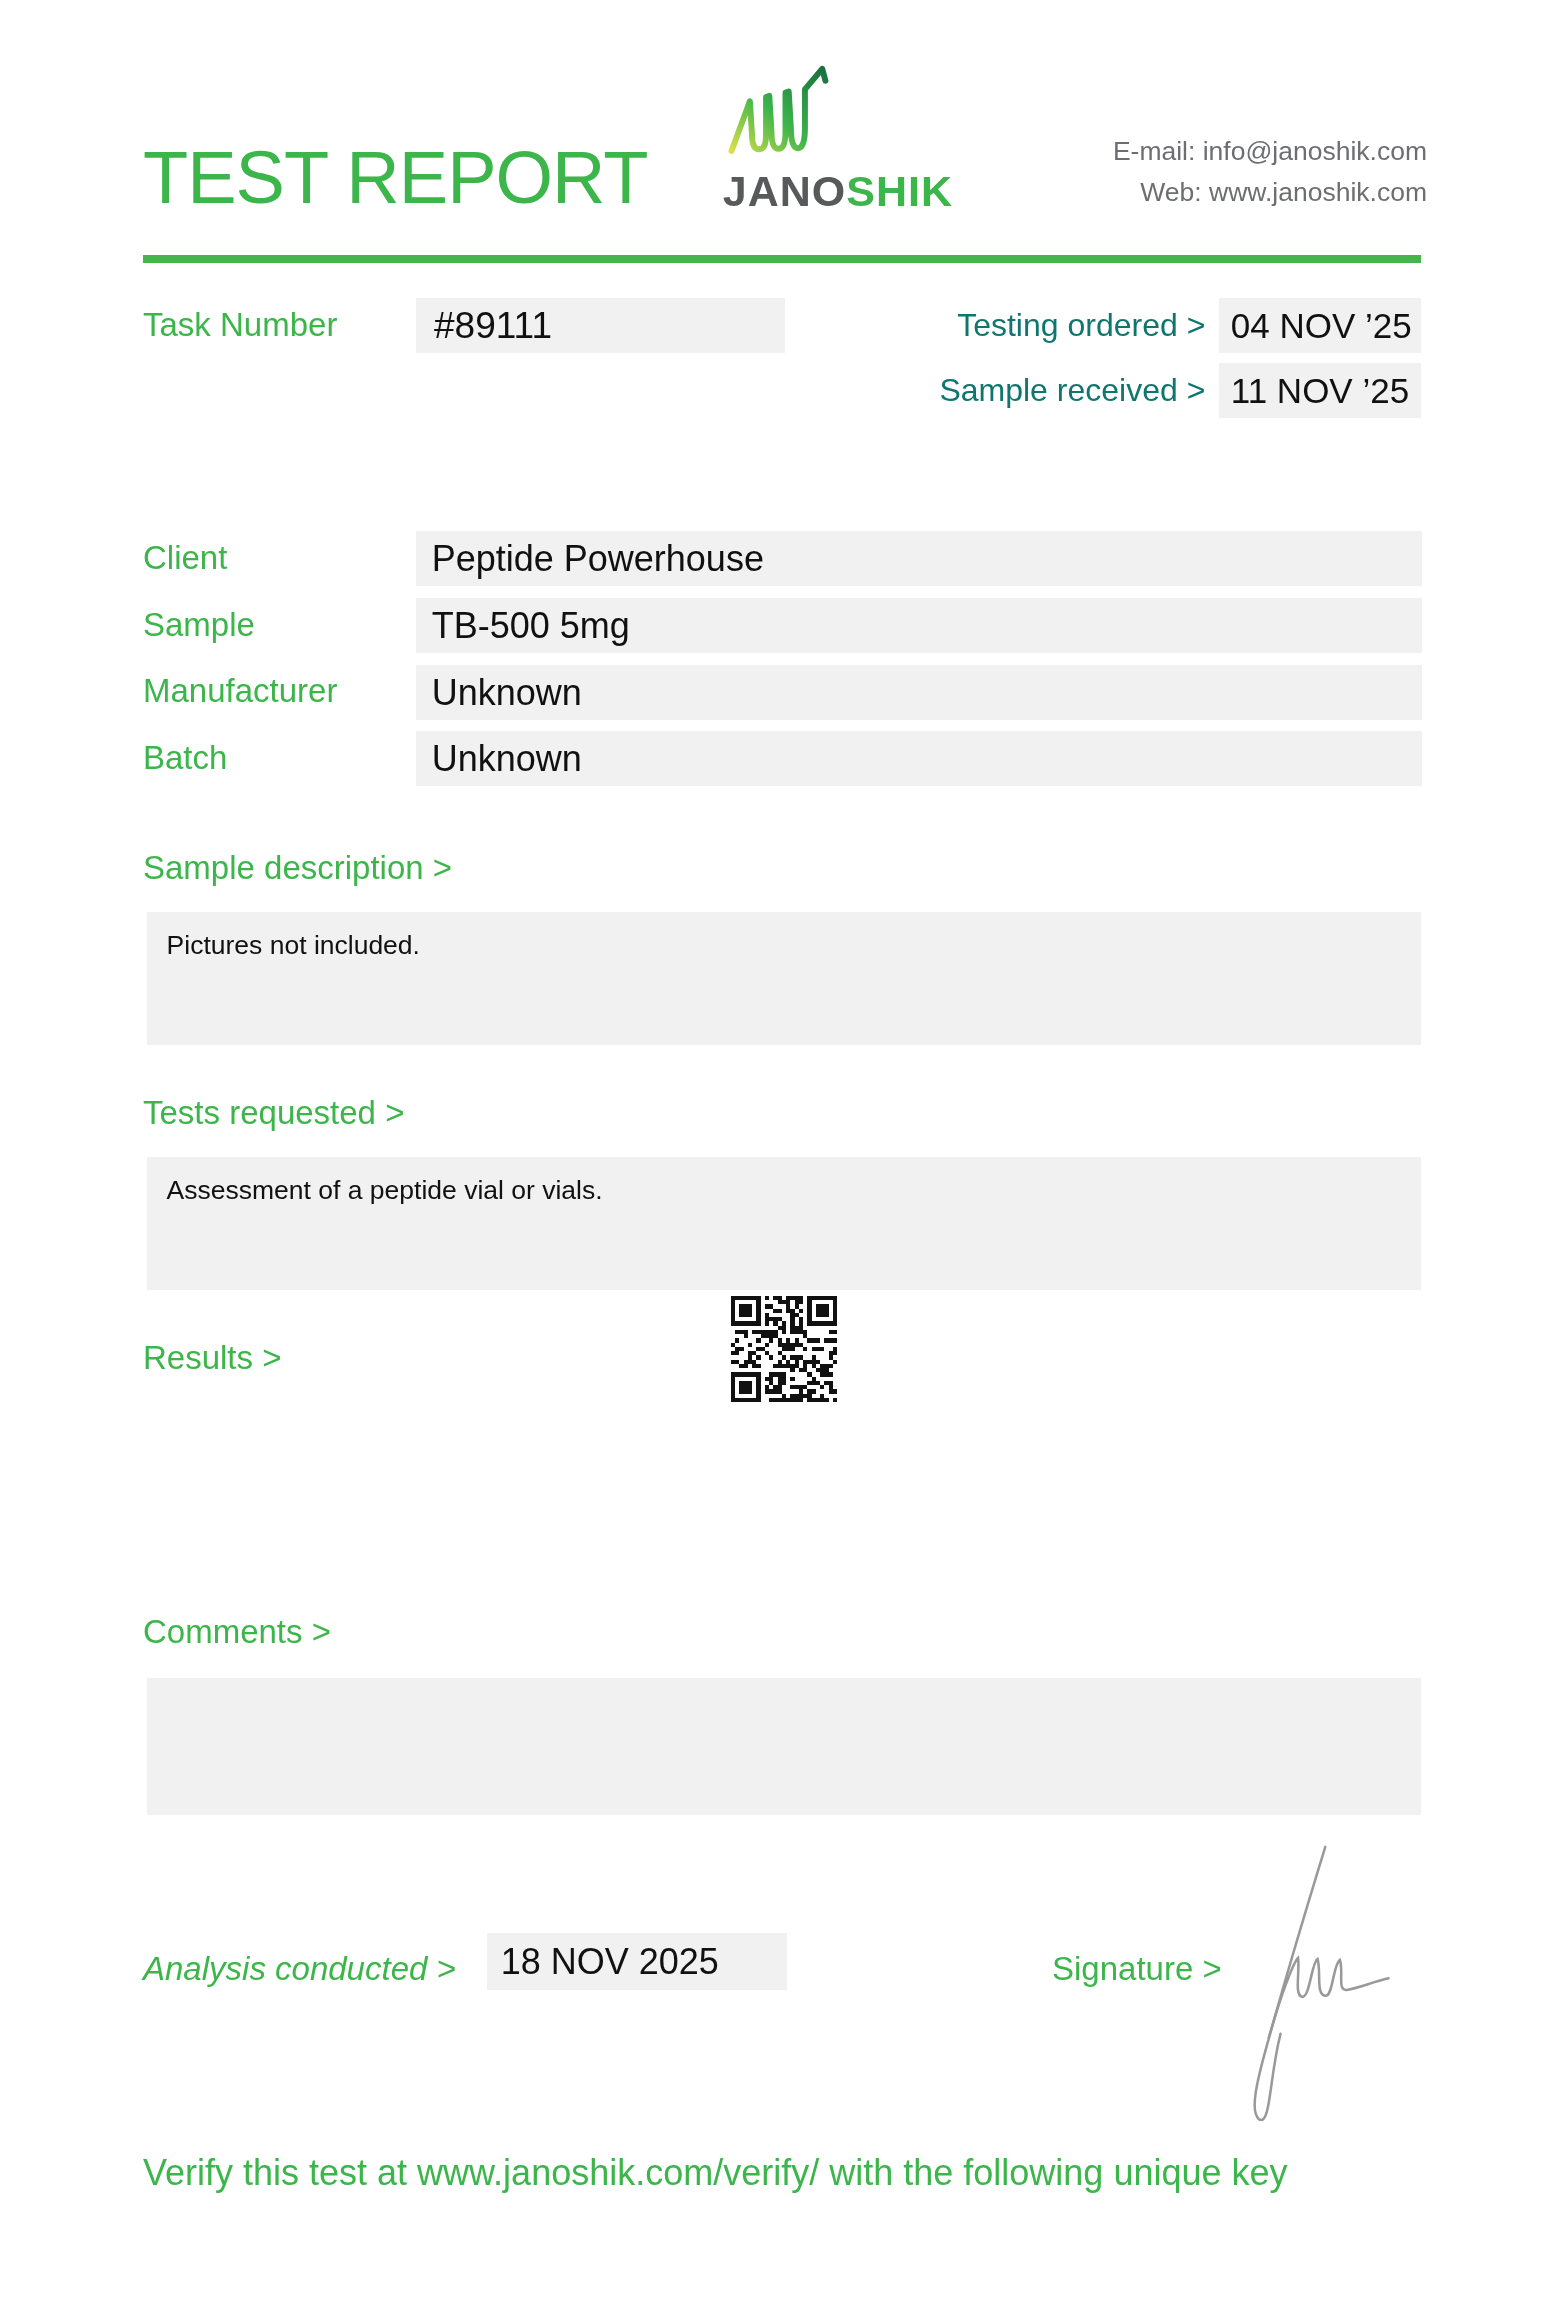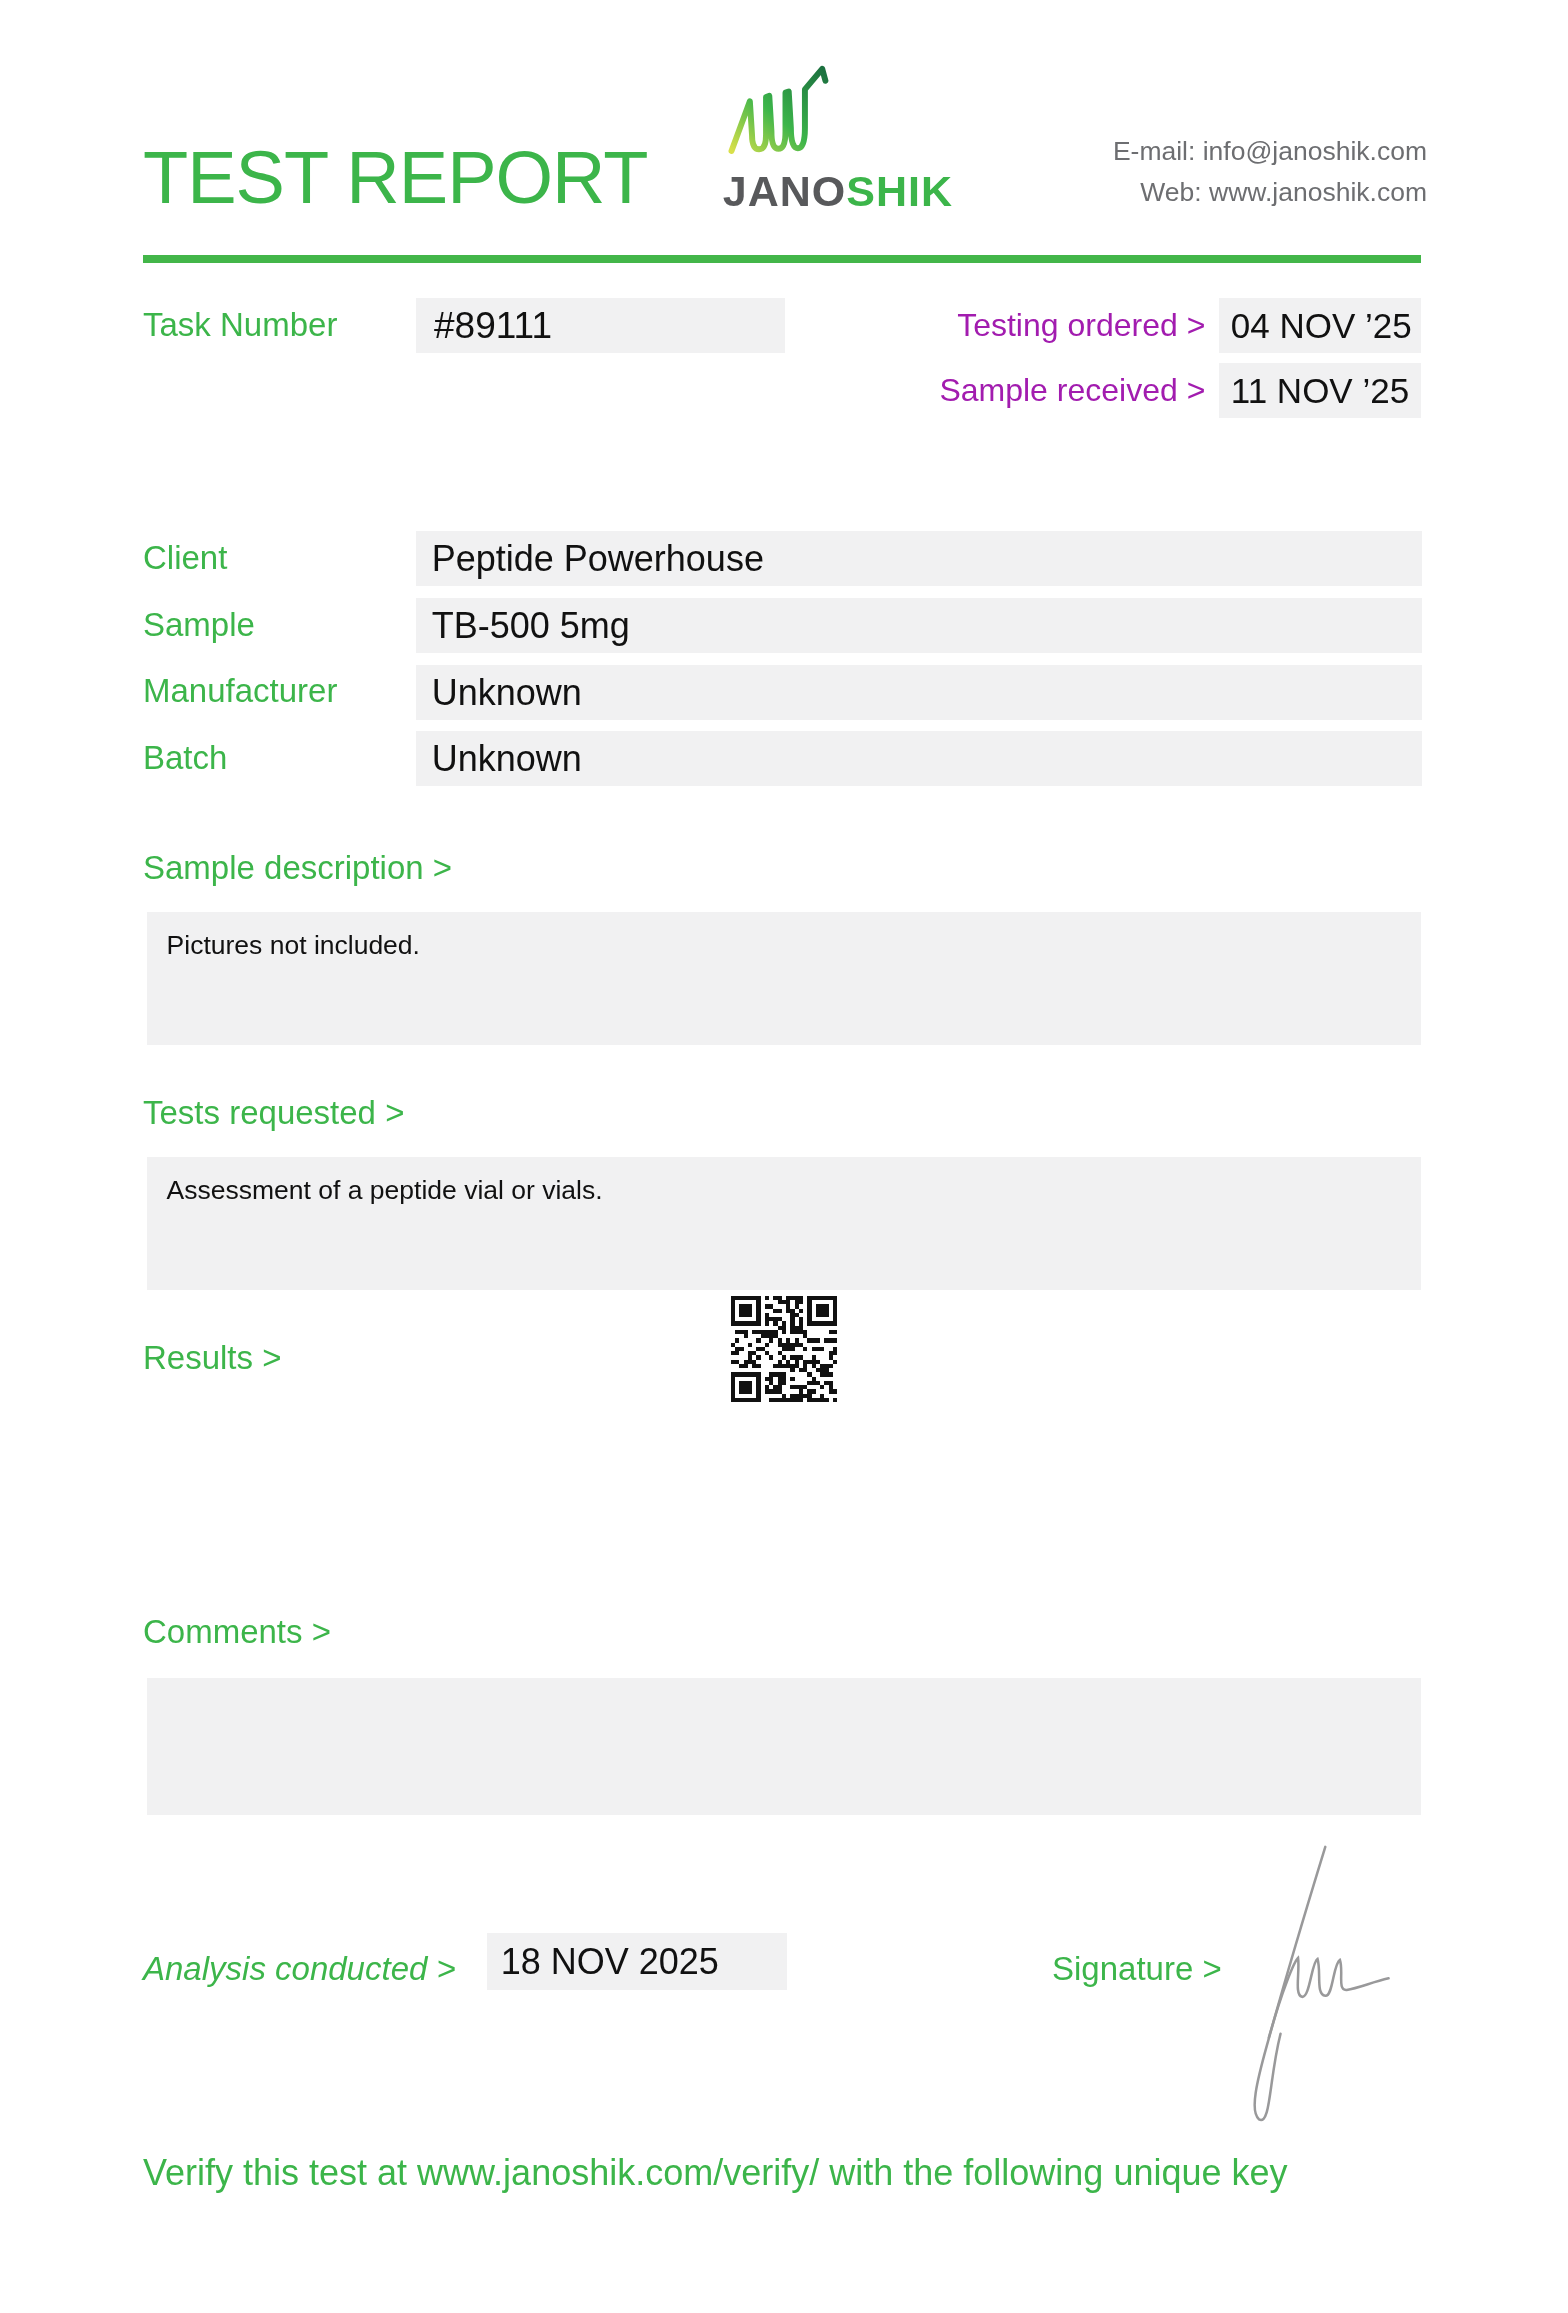--- a/index.html
+++ b/index.html
@@ -20,21 +20,21 @@
   .contact { position:absolute; right:141px; top:131px; text-align:right;
              font-size:26.5px; line-height:1.55; color:#6d6e71; }
   .rule { position:absolute; left:143px; top:255px; width:1278px; height:7.8px; background:#43b649; }
 
   
   .task-label { position:absolute; left:143px; top:306px; font-size:33px; color:#3cb54a; }
   .task-box { position:absolute; left:416px; top:298px; width:369px; height:55px;
               font-size:37px; line-height:55px; padding-left:18px; }
   .date-row { position:absolute; left:882px; width:539px; height:55px; display:flex;
               align-items:center; justify-content:flex-end; gap:13.7px; }
-  .date-row .dlabel { font-size:32px; color:#a21caf; white-space:nowrap; }
+  .date-row .dlabel { font-size:32px; color:#0f766e; white-space:nowrap; }
   .date-box { width:202px; height:55px; font-size:35px; line-height:55px;
               padding-left:11.8px; font-weight:500; }
 
   
   .info-label { position:absolute; left:143px; font-size:33px; color:#3cb54a; }
   .info-box { position:absolute; left:416px; width:1006px; height:55px;
               font-size:36px; line-height:55px; padding-left:15.7px; }
 
   
   .sec-heading { position:absolute; left:143px; font-size:33px; color:#3cb54a; }

